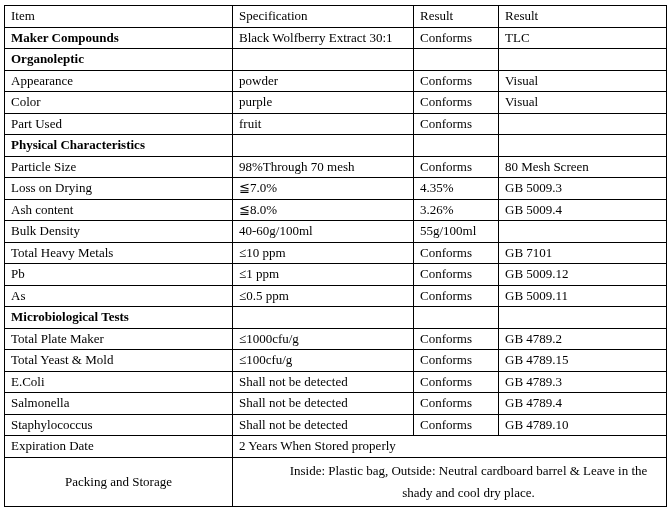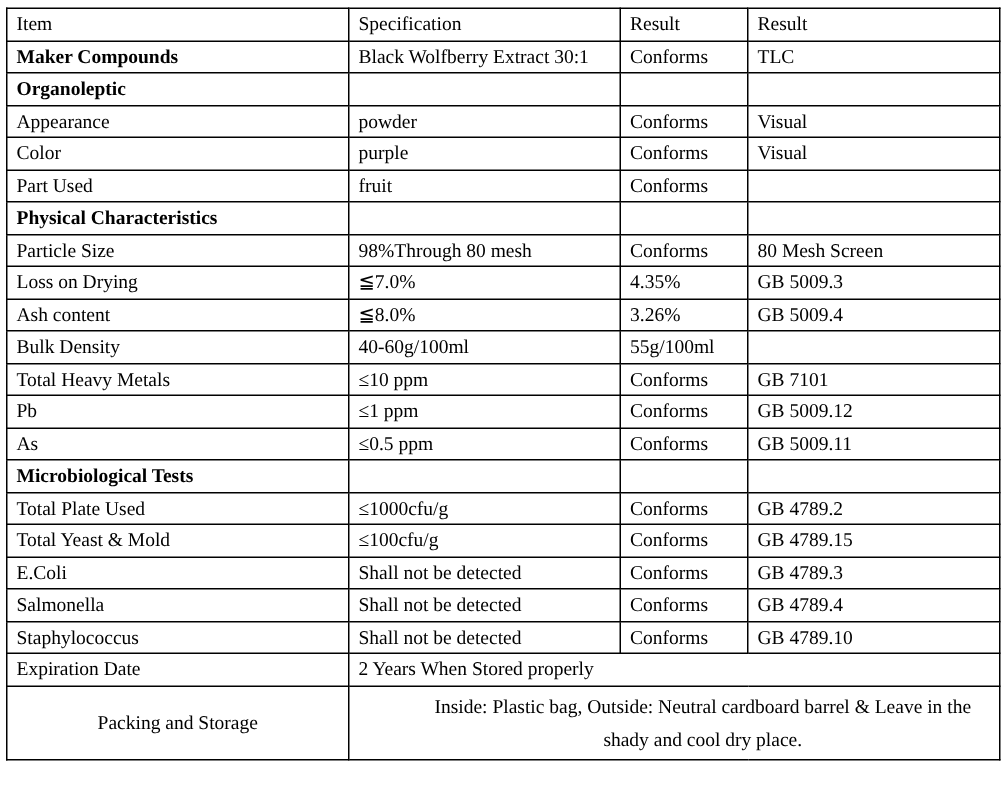--- a/index.html
+++ b/index.html
@@ -75,21 +75,21 @@
         <td></td>
       </tr>
       <tr>
         <td class="bold">Physical Characteristics</td>
         <td></td>
         <td></td>
         <td></td>
       </tr>
       <tr>
         <td>Particle Size</td>
-        <td>98%Through 80 mesh</td>
+        <td>98%Through 70 mesh</td>
         <td>Conforms</td>
         <td>80 Mesh Screen</td>
       </tr>
       <tr>
         <td>Loss on Drying</td>
         <td>≦7.0%</td>
         <td>4.35%</td>
         <td>GB 5009.3</td>
       </tr>
       <tr>
@@ -122,21 +122,21 @@
         <td>Conforms</td>
         <td>GB 5009.11</td>
       </tr>
       <tr>
         <td class="bold">Microbiological Tests</td>
         <td></td>
         <td></td>
         <td></td>
       </tr>
       <tr>
-        <td>Total Plate Used</td>
+        <td>Total Plate Maker</td>
         <td>≤1000cfu/g</td>
         <td>Conforms</td>
         <td>GB 4789.2</td>
       </tr>
       <tr>
         <td>Total Yeast &amp; Mold</td>
         <td>≤100cfu/g</td>
         <td>Conforms</td>
         <td>GB 4789.15</td>
       </tr>

